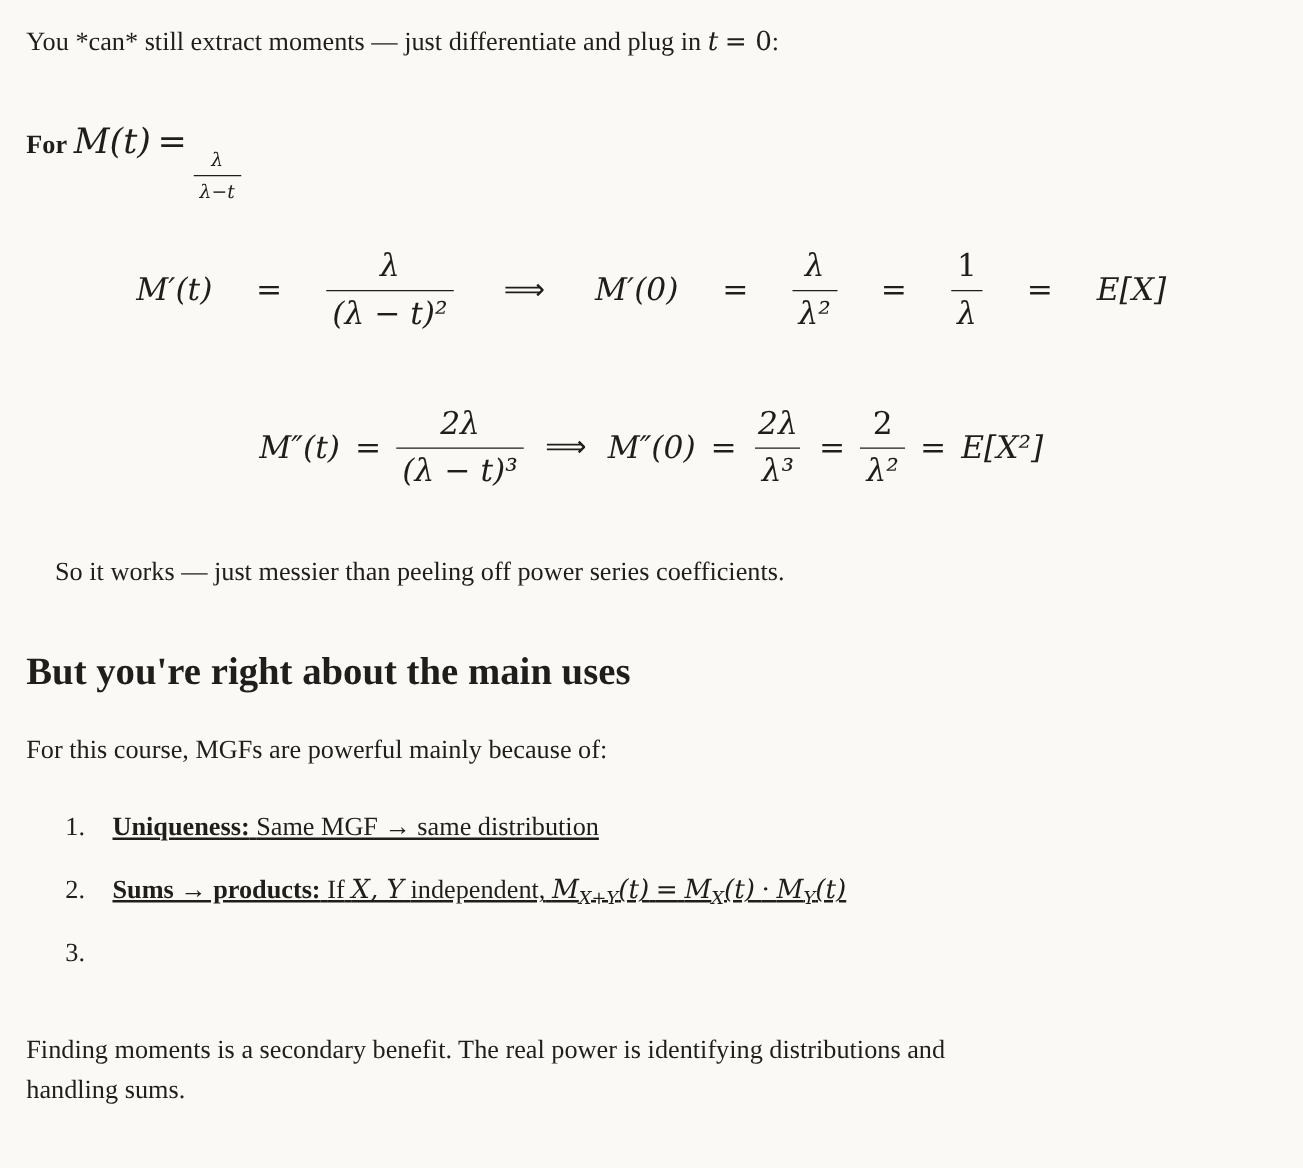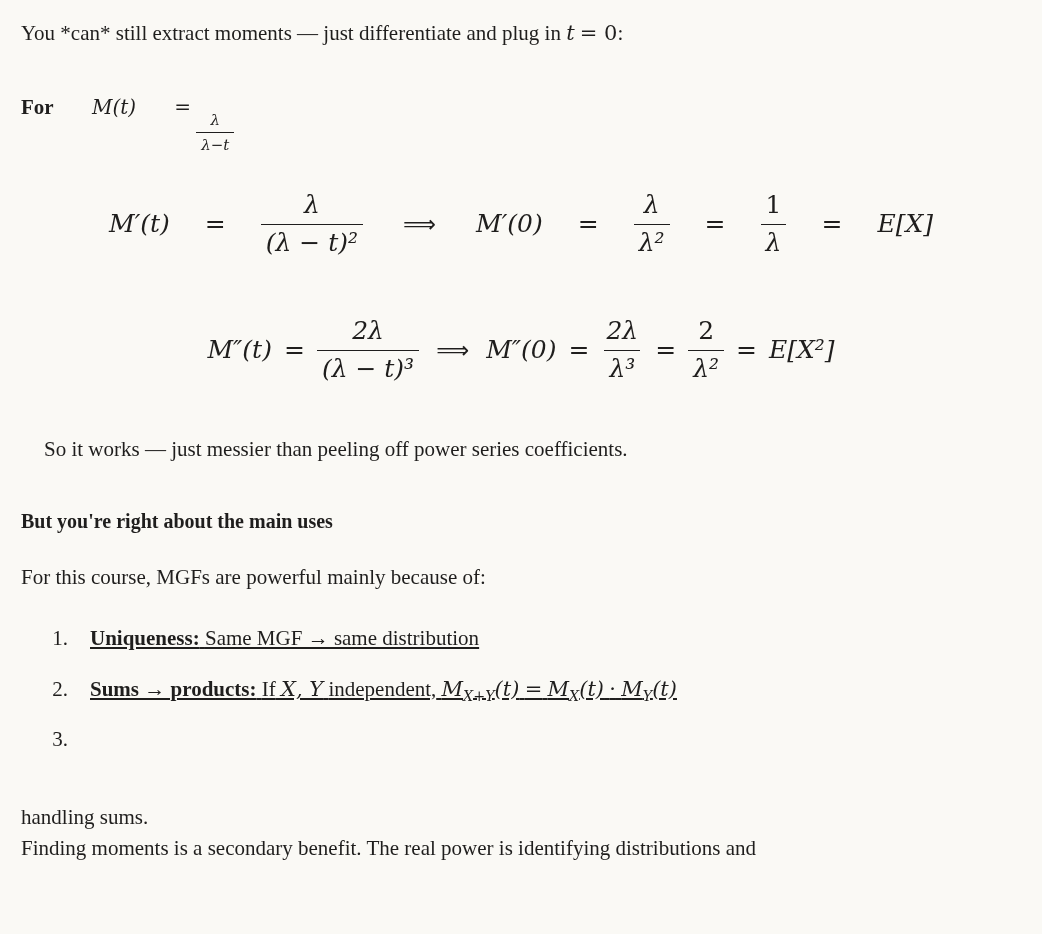--- a/index.html
+++ b/index.html
@@ -10,34 +10,34 @@
     color:#1F1E1D;
     font-family:"Liberation Serif","DejaVu Serif",serif;
     font-size:21px;
     line-height:1.5;
     padding:18px 21px 0 21px;
   }
   .bold { font-weight:700; }
   
   .mi { font-family:"DejaVu Serif",serif; font-style:italic; }
   .mo { font-family:"DejaVu Serif",serif; font-style:normal; }
-  .math-lg { font-size:20px;margin-left:33px; }
+  .math-lg { font-size:28px; }
   .frac { display:inline-flex; flex-direction:column; align-items:center; line-height:1.22; vertical-align:middle; }
   .frac .num { padding:0 5px 3px 5px; }
   .frac .den { border-top:1.5px solid currentColor; padding:3px 5px 0 5px; }
   .ifrac { font-size:15px; vertical-align:-11px; }
   .equation { display:flex; align-items:center; justify-content:center; column-gap:12px; font-size:25px; }
   #eq1 { margin-top:36px;gap:35px; }
   #eq2 { margin-top:58px; }
   .arrow { font-family:"DejaVu Sans",sans-serif; font-size:23px; margin:0 5px; }
   sub { font-size:68%; line-height:0; }
   
   .for-line { margin-top:42px; }
   .conclusion { margin-top:50px;margin-left:23px; }
-  h2 { margin-top:42px; font-size:20px; font-weight:700; line-height:1.35; }
+  h2 { margin-top:42px; font-size:31px; font-weight:700; line-height:1.35; }
   .course { margin-top:27px; }
   .list { margin-top:30px; }
   .list-item { display:flex; margin-bottom:19px; }
   .num-col { width:47px; text-align:right; flex:none; }
   .item-body { margin-left:22px;text-decoration:underline; }
   .closing { margin-top:46px; }
 </style>
 </head>
 <body>
 
@@ -125,14 +125,14 @@
 <span class="mo">·</span>
 <span class="mi">M</span><sub class="mi">Y</sub><span class="mi">(t)</span></div>
   </div>
 
   <div class="list-item">
     <div class="num-col">3.</div>
   </div>
 
 </div>
 
-<p class="closing"><span style="display:block">handling sums.</span>
-  <span>Finding moments is a secondary benefit. The real power is identifying distributions and</span></p>
+<p class="closing"><span>Finding moments is a secondary benefit. The real power is identifying distributions and</span>
+  <span style="display:block">handling sums.</span></p>
 
 </body></html>

